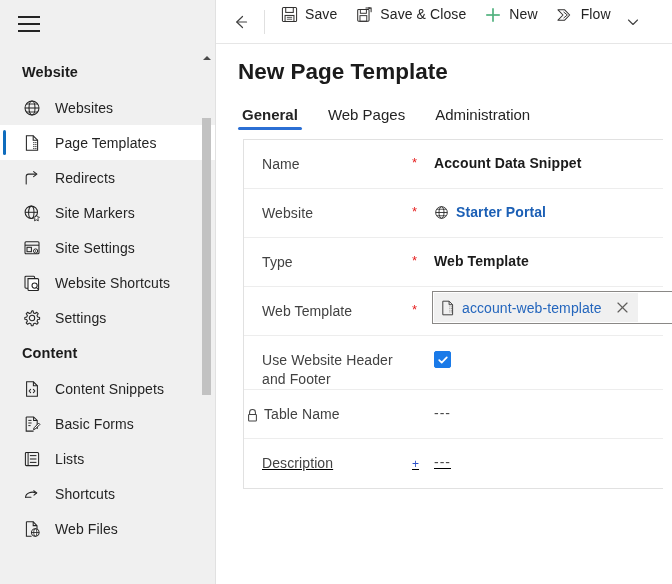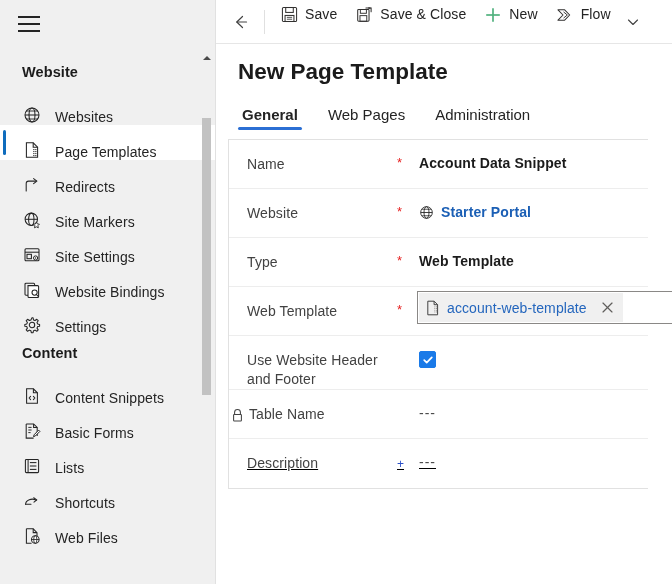--- a/index.html
+++ b/index.html
@@ -53,21 +53,21 @@
   .nav-group-title {
     font-size: 14.5px;
     font-weight: 600;
     color: #1b1b1b;
     padding: 10px 0 10px 22px;
     letter-spacing: .1px;
   }
   .nav-item {
     position: relative;
     display: flex;
-    align-items: flex-end;
+    align-items: center;
     height: 35px;
     padding-left: 22px;
     cursor: pointer;
     color: #242424;
   }
   .nav-item .ico {
     width: 20px; height: 20px;
     display: inline-flex; align-items: center; justify-content: center;
     margin-right: 13px;
     flex: 0 0 20px;
@@ -207,21 +207,21 @@
     left: 0; right: 0; bottom: 0;
     height: 3px;
     background: #2b6fd4;
     border-radius: 2px;
   }
 
   
   .form-card {
     position: absolute;
     left: 234px - 216px;
-    margin-left: 12px;
+    margin-left: 27px;
     margin-right: 0;
     top: 0;
     width: 420px;
     border: 1px solid #e1e1e1;
     border-right: none;
     background: #ffffff;
   }
   .form-wrap {
     position: relative;
     margin-top: 9px;
@@ -430,21 +430,21 @@
           </div>
           <div class="nav-item">
             <span class="ico">
               <svg width="18" height="18" viewBox="0 0 18 18">
                 <rect x="2" y="2.2" width="9.6" height="12" rx="1" fill="none" stroke="#242424" stroke-width="1.05"></rect>
                 <path d="M5 4.6 H14.6 A1 1 0 0 1 15.6 5.6 V15.4 A1 1 0 0 1 14.6 16.4 H6 A1 1 0 0 1 5 15.4 Z" fill="#fff" stroke="#242424" stroke-width="1.05"></path>
                 <circle cx="11.6" cy="11.6" r="2.6" fill="none" stroke="#242424" stroke-width="1.05"></circle>
                 <line x1="13.4" y1="13.5" x2="15.2" y2="15.3" stroke="#242424" stroke-width="1.05" stroke-linecap="round"></line>
               </svg>
             </span>
-            <span class="lbl">Website Bindings</span>
+            <span class="lbl">Website Shortcuts</span>
           </div>
           <div class="nav-item">
             <span class="ico">
               <svg width="18" height="18" viewBox="0 0 18 18">
                 <circle cx="9" cy="9" r="2.7" fill="none" stroke="#242424" stroke-width="1.05"></circle>
                 <path d="M9 1.8 L10.1 1.8 L10.5 3.9 A5.4 5.4 0 0 1 12 4.5 L13.8 3.3 L15.2 4.7 L14 6.5 A5.4 5.4 0 0 1 14.6 8 L16.6 8.4 V10.2 L14.6 10.6 A5.4 5.4 0 0 1 14 12.1 L15.2 13.9 L13.8 15.3 L12 14.1 A5.4 5.4 0 0 1 10.5 14.7 L10.1 16.7 H8.3 L7.9 14.7 A5.4 5.4 0 0 1 6.4 14.1 L4.6 15.3 L3.2 13.9 L4.4 12.1 A5.4 5.4 0 0 1 3.8 10.6 L1.8 10.2 V8.4 L3.8 8 A5.4 5.4 0 0 1 4.4 6.5 L3.2 4.7 L4.6 3.3 L6.4 4.5 A5.4 5.4 0 0 1 7.9 3.9 Z" fill="none" stroke="#242424" stroke-width="1.05" stroke-linejoin="round"></path>
               </svg>
             </span>
             <span class="lbl">Settings</span>
           </div>

